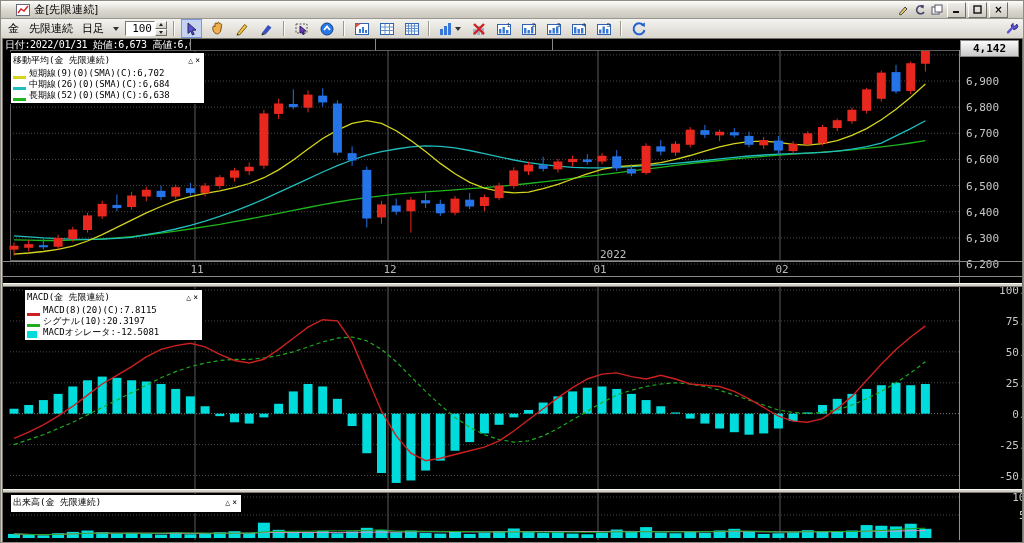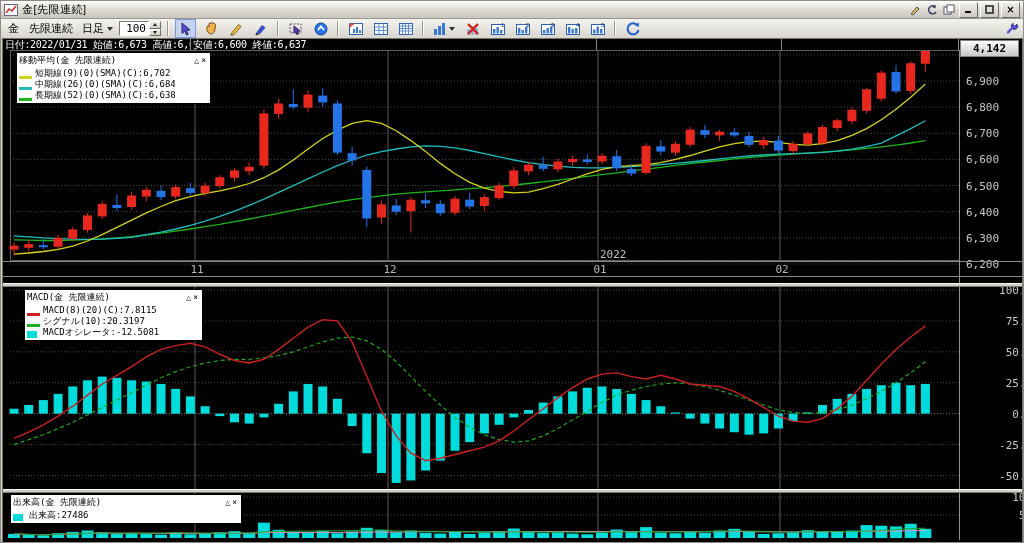--- a/index.html
+++ b/index.html
@@ -1,26 +1,26 @@
 <!DOCTYPE html>
 <html><head>
 <meta charset="utf-8">
 <style>
   html,body{margin:0;padding:0;background:#555;}
   #window{position:relative;width:1024px;height:543px;background:#cfccc4;font-family:"Liberation Sans",sans-serif;overflow:hidden;box-sizing:border-box;border:1px solid #8f8c86;}
   
-  .titlebar{position:absolute;left:0;top:0;width:100%;height:18px;background:linear-gradient(#fdfdfb,#dbd8d0 55%,#c9c6be);border-bottom:1px solid #9a978f;display:flex;align-items:center;box-sizing:border-box;padding:0 3px;}
+  .titlebar{position:absolute;left:0;top:0;width:100%;height:18px;background:linear-gradient(#fdfdfb,#dbd8d0 55%,#c9c6be);border-bottom:1px solid #9a978f;display:flex;align-items:center;box-sizing:border-box;padding:0 15px;}
   .title-text{font-size:11px;color:#000;margin-left:4px;letter-spacing:0.5px;}
   .titlebar .spacer{flex:1;}
   .tb-mini{width:16px;height:14px;display:flex;align-items:center;justify-content:center;margin-left:1px;}
   .winbtn{width:17px;height:14px;margin-left:2px;background:linear-gradient(#efede8,#cdcac2);border:1px solid;border-color:#fff #716e68 #716e68 #fff;display:flex;align-items:center;justify-content:center;}
   
   .toolbar{position:absolute;left:0;top:18px;width:100%;height:19px;background:linear-gradient(#f5f3ef,#d8d5cd);display:flex;align-items:center;padding:0 4px;box-sizing:border-box;gap:4px;}
   .tb-label{font-size:11px;color:#000;padding:0 3px;white-space:nowrap;}
-  .dropdown{display:flex;align-items:center;gap:3px;font-size:11px;padding:0 2px;font-family:Liberation Serif, serif;}
+  .dropdown{display:flex;align-items:center;gap:9px;font-size:11px;padding:0 2px;font-family:Liberation Serif, serif;}
   .caret{width:0;height:0;border-left:3.5px solid transparent;border-right:3.5px solid transparent;border-top:4px solid #333;}
   .spinner{display:flex;align-items:stretch;height:15px;}
   .spin-val{width:26px;background:#fff;border:1px solid;border-color:#7a7772 #fff #fff #7a7772;font-size:11px;font-family:"DejaVu Sans Mono",monospace;display:flex;align-items:center;justify-content:flex-end;padding-right:2px;}
   .spin-btns{display:flex;flex-direction:column;width:12px;}
   .spin-btn{flex:1;background:linear-gradient(#f2f0ec,#cfccc4);border:1px solid;border-color:#fff #6f6c66 #6f6c66 #fff;display:flex;align-items:center;justify-content:center;}
   .up-arr{width:0;height:0;border-left:2.5px solid transparent;border-right:2.5px solid transparent;border-bottom:3.5px solid #222;}
   .dn-arr{width:0;height:0;border-left:2.5px solid transparent;border-right:2.5px solid transparent;border-top:3.5px solid #222;}
   .tbi{width:19px;height:17px;display:flex;align-items:center;justify-content:center;border:1px solid transparent;}
   .tbi.pressed{border:1px solid #7a96df;background:#c6d3ee;}
   .sep{width:1px;height:15px;background:#9b988f;border-right:1px solid #fbfaf7;margin:0 2px;}
@@ -238,21 +238,20 @@
     <svg width="14" height="14">
         <path d="M11.8 3.2 A3.1 3.1 0 1 1 8.2 2.4 L7.8 4.6 L10 5.4 Z" fill="#5a52d8" stroke="#2a2478"></path>
         <path d="M8.3 5.8 L3 11.4" stroke="#5a52d8" stroke-width="2.4" stroke-linecap="round"></path>
       </svg>
   </span>
 
   <div class="chart-root">
 
     <div class="infobar">
       <span class="info-cell" style="width:188px">日付:2022/01/31 始値:6,673 高値:6,678</span>
-      <span class="info-cell" style="width:406px">安値:6,600 終値:6,637</span>
       <span class="info-cell" style="width:185px"></span>
       <span class="info-cell" style="width:177px"></span>
     </div>
 
     <div class="last-price-box">4,142</div>
 
     <div class="panel">
       <svg id="svg-main" width="1019" height="233">
           <line x1="7" y1="4.857142857142854" x2="956" y2="4.857142857142854" stroke="#484848" stroke-dasharray="1,2"></line>
           <line x1="7" y1="31" x2="956" y2="31" stroke="#484848" stroke-dasharray="1,2"></line>
@@ -407,21 +406,21 @@
           <line x1="878.3" y1="20.54285714285714" x2="878.3" y2="51.39142857142858" stroke="#e8281e"></line>
           <rect x="873.8" y="22.634285714285713" width="9" height="26.14285714285715" fill="#e8281e"></rect>
           <line x1="893" y1="14.791428571428568" x2="893" y2="43.54857142857143" stroke="#2474e8"></line>
           <rect x="888.5" y="22.11142857142857" width="9" height="19.345714285714287" fill="#2474e8"></rect>
           <line x1="907.6999999999999" y1="11.392857142857142" x2="907.6999999999999" y2="44.07142857142857" stroke="#e8281e"></line>
           <rect x="903.1999999999999" y="13.22285714285714" width="9" height="27.711428571428574" fill="#e8281e"></rect>
           <line x1="922.4" y1="1" x2="922.4" y2="21.588571428571427" stroke="#e8281e"></line>
           <rect x="917.9" y="1" width="9" height="12.745714285714286" fill="#e8281e"></rect>
           <line x1="956.5" y1="0" x2="956.5" y2="233" stroke="#909090"></line>
         </svg>
-      <div class="legend" style="left:13px;top:2px;width:188px">
+      <div class="legend" style="left:7px;top:2px;width:188px">
         <div class="legend-title">
           <span class="t">移動平均(金 先限連続)</span>
           <span class="legend-btn">△</span>
           <span class="legend-btn">×</span>
         </div>
         <div class="legend-row">
             <span class="swatch" style="background: rgb(212, 212, 28);"></span>
             <span>短期線(9)(0)(SMA)(C):6,702</span>
           </div>
         <div class="legend-row">
@@ -624,21 +623,17 @@
           <polyline points="11.0,40.9 25.7,41.4 40.4,41.7 55.1,41.3 69.8,40.9 84.5,40.3 99.2,40.1 113.9,40.2 128.6,40.2 143.3,40.2 158.0,40.4 172.7,40.3 187.4,40.4 202.1,40.4 216.8,40.3 231.5,40.2 246.2,40.2 260.9,39.6 275.6,39.4 290.3,39.4 305.0,39.4 319.7,39.3 334.4,39.4 349.1,39.3 363.8,39.2 378.5,39.1 393.2,39.0 407.9,38.8 422.6,38.7 437.3,38.8 452.0,38.8 466.7,38.9 481.4,38.9 496.1,38.8 510.8,38.6 525.5,38.6 540.2,38.5 554.9,38.5 569.6,38.5 584.3,38.5 599.0,38.5 613.7,38.4 628.4,38.4 643.1,38.6 657.8,38.7 672.5,38.7 687.2,38.7 701.9,38.8 716.6,38.7 731.3,38.6 746.0,38.7 760.7,38.8 775.4,38.9 790.1,38.9 804.8,38.8 819.5,38.8 834.2,38.8 848.9,38.6 863.6,38.3 878.3,38.1 893.0,38.1 907.7,37.7 922.4,37.6" fill="none" stroke="#e090d0" stroke-width="1"></polyline>
           <polyline points="11.0,40.9 25.7,41.4 40.4,41.7 55.1,41.3 69.8,40.9 84.5,40.3 99.2,40.1 113.9,40.2 128.6,40.2 143.3,40.2 158.0,40.1 172.7,39.8 187.4,39.9 202.1,40.1 216.8,40.3 231.5,40.2 246.2,40.1 260.9,39.0 275.6,38.5 290.3,38.2 305.0,38.2 319.7,37.9 334.4,37.8 349.1,37.7 363.8,37.4 378.5,37.0 393.2,38.1 407.9,38.2 422.6,38.3 437.3,38.4 452.0,38.5 466.7,38.6 481.4,38.7 496.1,39.1 510.8,38.9 525.5,38.9 540.2,39.1 554.9,39.1 569.6,39.1 584.3,39.3 599.0,39.2 613.7,38.8 628.4,38.9 643.1,38.7 657.8,38.8 672.5,38.8 687.2,38.8 701.9,38.7 716.6,38.3 731.3,37.9 746.0,38.1 760.7,38.4 775.4,39.0 790.1,39.0 804.8,38.7 819.5,38.6 834.2,38.5 848.9,38.5 863.6,38.1 878.3,37.5 893.0,36.7 907.7,35.6 922.4,35.2" fill="none" stroke="#1faa1f" stroke-width="1"></polyline>
           <line x1="956.5" y1="0" x2="956.5" y2="47" stroke="#909090"></line>
         </svg>
       <div class="legend" style="left:7px;top:1px;width:225px">
         <div class="legend-title">
           <span class="t">出来高(金 先限連続)</span>
           <span class="legend-btn">△</span>
           <span class="legend-btn">×</span>
         </div>
-        <div class="legend-row">
-            <span class="swatch block" style="background: rgb(0, 220, 220);"></span>
-            <span>出来高:27486</span>
-          </div>
       </div>
     </div>
 
   </div>
 </div>
 
 </body></html>

